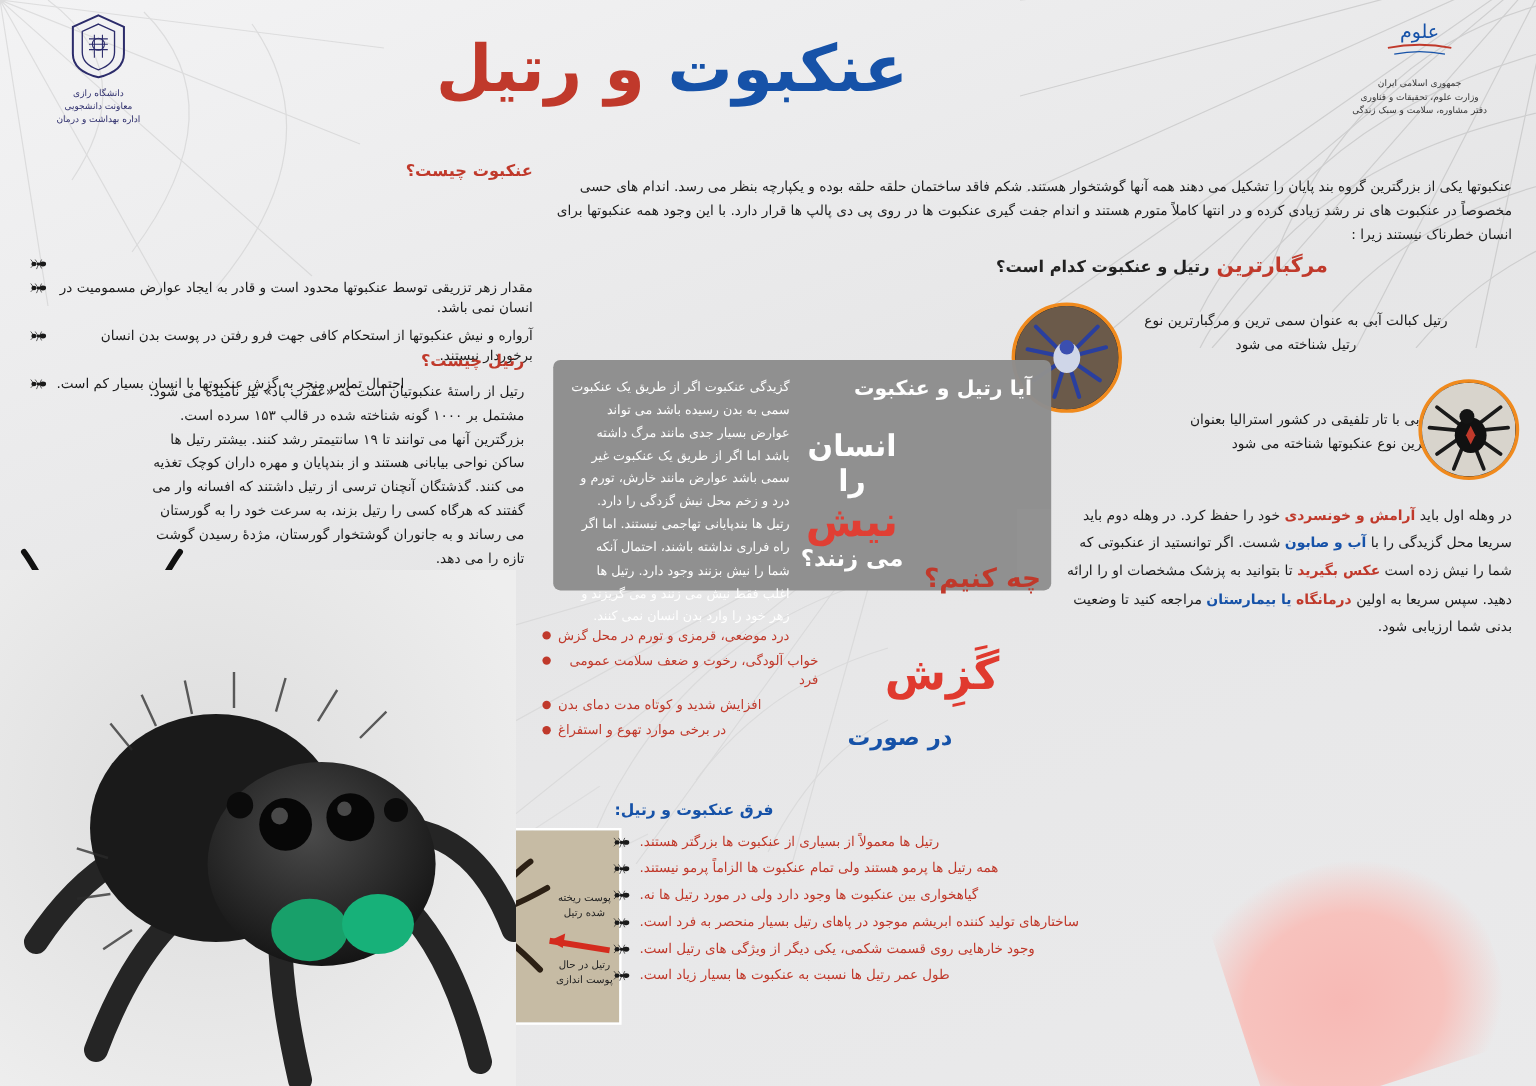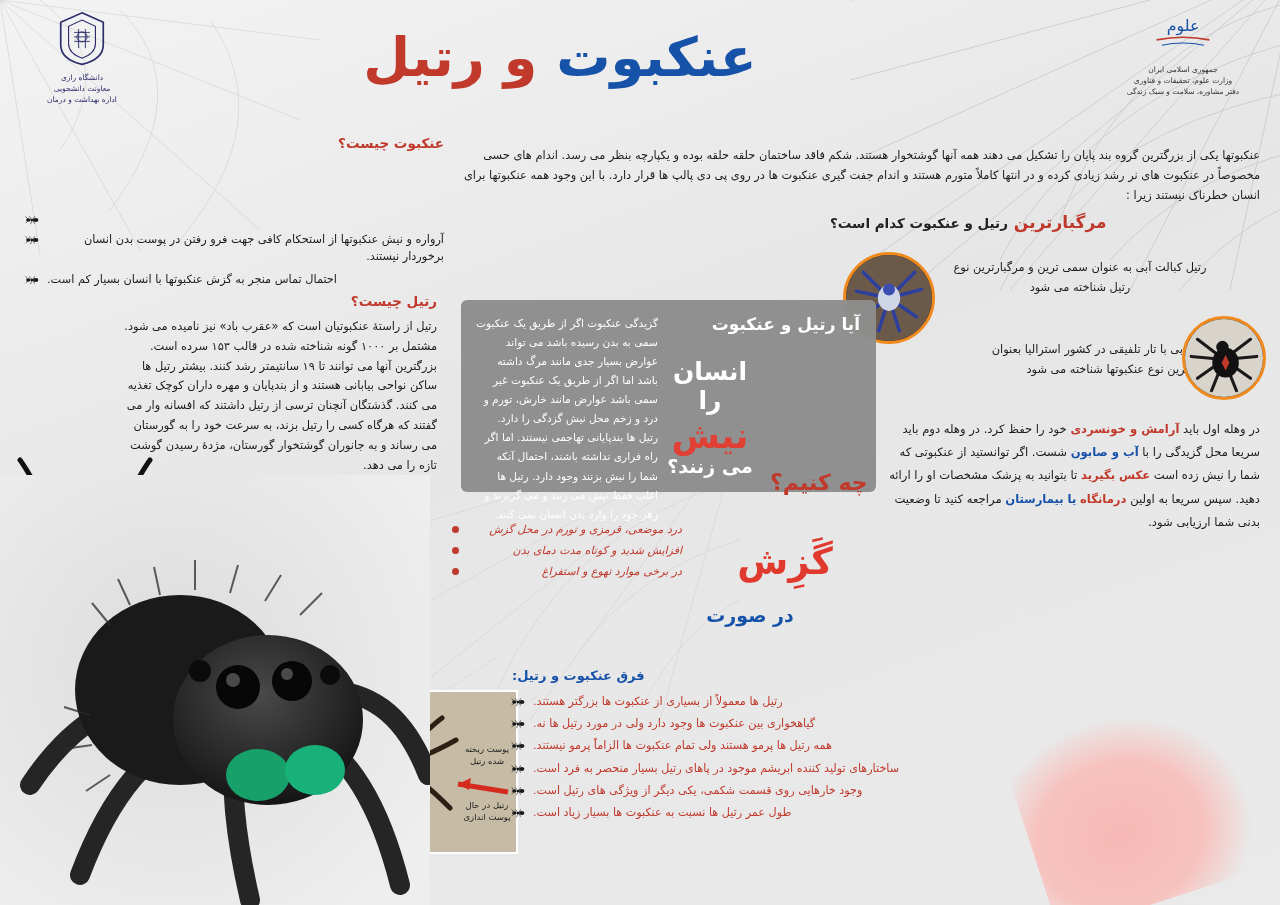--- a/index.html
+++ b/index.html
@@ -60,21 +60,21 @@
   #todo{top:418px;right:20px;width:375px;font-size:11.6px;line-height:2;}
   #todo b.or{color:#c0392b;}
   #todo b.bl{color:#1652a8;}
   #what{position:absolute;top:470px;right:390px;width:120px;text-align:left;font-size:22px;font-weight:bold;color:#c0392b;}
   #bite-big{position:absolute;top:540px;right:420px;width:150px;text-align:center;}
   #bite-big .g{font-size:37px;font-weight:bold;color:#e03a2f;}
   #bite-sm{position:absolute;top:604px;right:470px;width:120px;text-align:center;font-size:19px;font-weight:bold;color:#1652a8;}
   
   #symp-h{top:498px;right:620px;width:200px;font-size:14px;font-weight:bold;color:#1652a8;text-align:left;}
   .symlist{position:absolute;top:522px;right:598px;width:230px;direction:rtl;}
-  .symlist .row{display:flex;justify-content:space-between;align-items:flex-start;gap:6px;margin-bottom:5px;font-style:italic;}
+  .symlist .row{display:flex;justify-content:flex-end;align-items:flex-start;gap:6px;margin-bottom:5px;}
   .symlist .txt{font-size:11px;color:#c0392b;text-align:right;line-height:1.45;}
   .dot{width:7px;height:7px;border-radius:50%;background:#c0392b;margin-top:4px;flex:0 0 7px;}
   
   #ratil{top:290px;right:843px;width:318px;}
   #ratil h3{color:#c0392b;}
   
   #cycle-h{position:absolute;top:505px;right:858px;width:260px;text-align:right;font-size:13px;font-weight:bold;color:#1652a8;}
   .cycle{position:absolute;top:528px;right:860px;width:260px;height:82px;display:flex;flex-direction:row-reverse;border:1px solid #6d6d6d;background:#fff;}
   .cycle .cell{flex:1;border-left:1px solid #6d6d6d;display:flex;flex-direction:column;}
   .cycle .cell:last-child{border-left:none;}
@@ -180,20 +180,33 @@
             <ellipse cx="8" cy="10" rx="4" ry="3.4"></ellipse>
             <ellipse cx="15" cy="10" rx="3" ry="2.4"></ellipse>
             <ellipse cx="22" cy="10" rx="5" ry="3.8"></ellipse>
           </g>
           <g stroke="#1a1a1a" stroke-width="1.1" fill="none">
             <path d="M14 9 L10 3 M15 11 L12 18 M17 9 L20 3 M17 11 L20 17 M7 8 L3 3 M7 12 L3 16"></path>
           </g>
         </svg>
     </div>
     <div class="row">
+      <div class="txt">مقدار زهر تزریقی توسط عنکبوتها محدود است و قادر به ایجاد عوارض مسمومیت در انسان نمی باشد.</div>
+      <svg class="ant" viewBox="0 0 30 20">
+          <g fill="#1a1a1a">
+            <ellipse cx="8" cy="10" rx="4" ry="3.4"></ellipse>
+            <ellipse cx="15" cy="10" rx="3" ry="2.4"></ellipse>
+            <ellipse cx="22" cy="10" rx="5" ry="3.8"></ellipse>
+          </g>
+          <g stroke="#1a1a1a" stroke-width="1.1" fill="none">
+            <path d="M14 9 L10 3 M15 11 L12 18 M17 9 L20 3 M17 11 L20 17 M7 8 L3 3 M7 12 L3 16"></path>
+          </g>
+        </svg>
+    </div>
+    <div class="row">
       <div class="txt">آرواره و نیش عنکبوتها از استحکام کافی جهت فرو رفتن در پوست بدن انسان برخوردار نیستند.</div>
       <svg class="ant" viewBox="0 0 30 20">
           <g fill="#1a1a1a">
             <ellipse cx="8" cy="10" rx="4" ry="3.4"></ellipse>
             <ellipse cx="15" cy="10" rx="3" ry="2.4"></ellipse>
             <ellipse cx="22" cy="10" rx="5" ry="3.8"></ellipse>
           </g>
           <g stroke="#1a1a1a" stroke-width="1.1" fill="none">
             <path d="M14 9 L10 3 M15 11 L12 18 M17 9 L20 3 M17 11 L20 17 M7 8 L3 3 M7 12 L3 16"></path>
           </g>
@@ -271,20 +284,24 @@
     <b class="bl">یا بیمارستان</b>
     <span>مراجعه کنید تا وضعیت بدنی شما ارزیابی شود.</span>
   </div>
   <div id="what">چه کنیم؟</div>
   <div id="bite-big"><span class="g">گَزِش</span></div>
   <div id="bite-sm">در صورت</div>
 
   <div class="symlist">
     <div class="row">
         <div class="txt">درد موضعی، قرمزی و تورم در محل گزش</div>
+        <div class="dot"></div>
+      </div>
+    <div class="row">
+        <div class="txt">خواب آلودگی، رخوت و ضعف سلامت عمومی فرد</div>
         <div class="dot"></div>
       </div>
     <div class="row">
         <div class="txt">افزایش شدید و کوتاه مدت دمای بدن</div>
         <div class="dot"></div>
       </div>
     <div class="row">
         <div class="txt">در برخی موارد تهوع و استفراغ</div>
         <div class="dot"></div>
       </div>
@@ -429,34 +446,34 @@
             <ellipse cx="8" cy="10" rx="4" ry="3.4"></ellipse>
             <ellipse cx="15" cy="10" rx="3" ry="2.4"></ellipse>
             <ellipse cx="22" cy="10" rx="5" ry="3.8"></ellipse>
           </g>
           <g stroke="#1a1a1a" stroke-width="1.1" fill="none">
             <path d="M14 9 L10 3 M15 11 L12 18 M17 9 L20 3 M17 11 L20 17 M7 8 L3 3 M7 12 L3 16"></path>
           </g>
         </svg>
       </div>
     <div class="row">
+        <div class="txt">همه رتیل ها پرمو هستند ولی تمام عنکبوت ها الزاماً پرمو نیستند.</div>
+        <svg class="ant" viewBox="0 0 30 20">
+          <g fill="#1a1a1a">
+            <ellipse cx="8" cy="10" rx="4" ry="3.4"></ellipse>
+            <ellipse cx="15" cy="10" rx="3" ry="2.4"></ellipse>
+            <ellipse cx="22" cy="10" rx="5" ry="3.8"></ellipse>
+          </g>
+          <g stroke="#1a1a1a" stroke-width="1.1" fill="none">
+            <path d="M14 9 L10 3 M15 11 L12 18 M17 9 L20 3 M17 11 L20 17 M7 8 L3 3 M7 12 L3 16"></path>
+          </g>
+        </svg>
+      </div>
+    <div class="row">
         <div class="txt">گیاهخواری بین عنکبوت ها وجود دارد ولی در مورد رتیل ها نه.</div>
-        <svg class="ant" viewBox="0 0 30 20">
-          <g fill="#1a1a1a">
-            <ellipse cx="8" cy="10" rx="4" ry="3.4"></ellipse>
-            <ellipse cx="15" cy="10" rx="3" ry="2.4"></ellipse>
-            <ellipse cx="22" cy="10" rx="5" ry="3.8"></ellipse>
-          </g>
-          <g stroke="#1a1a1a" stroke-width="1.1" fill="none">
-            <path d="M14 9 L10 3 M15 11 L12 18 M17 9 L20 3 M17 11 L20 17 M7 8 L3 3 M7 12 L3 16"></path>
-          </g>
-        </svg>
-      </div>
-    <div class="row">
-        <div class="txt">همه رتیل ها پرمو هستند ولی تمام عنکبوت ها الزاماً پرمو نیستند.</div>
         <svg class="ant" viewBox="0 0 30 20">
           <g fill="#1a1a1a">
             <ellipse cx="8" cy="10" rx="4" ry="3.4"></ellipse>
             <ellipse cx="15" cy="10" rx="3" ry="2.4"></ellipse>
             <ellipse cx="22" cy="10" rx="5" ry="3.8"></ellipse>
           </g>
           <g stroke="#1a1a1a" stroke-width="1.1" fill="none">
             <path d="M14 9 L10 3 M15 11 L12 18 M17 9 L20 3 M17 11 L20 17 M7 8 L3 3 M7 12 L3 16"></path>
           </g>
         </svg>

